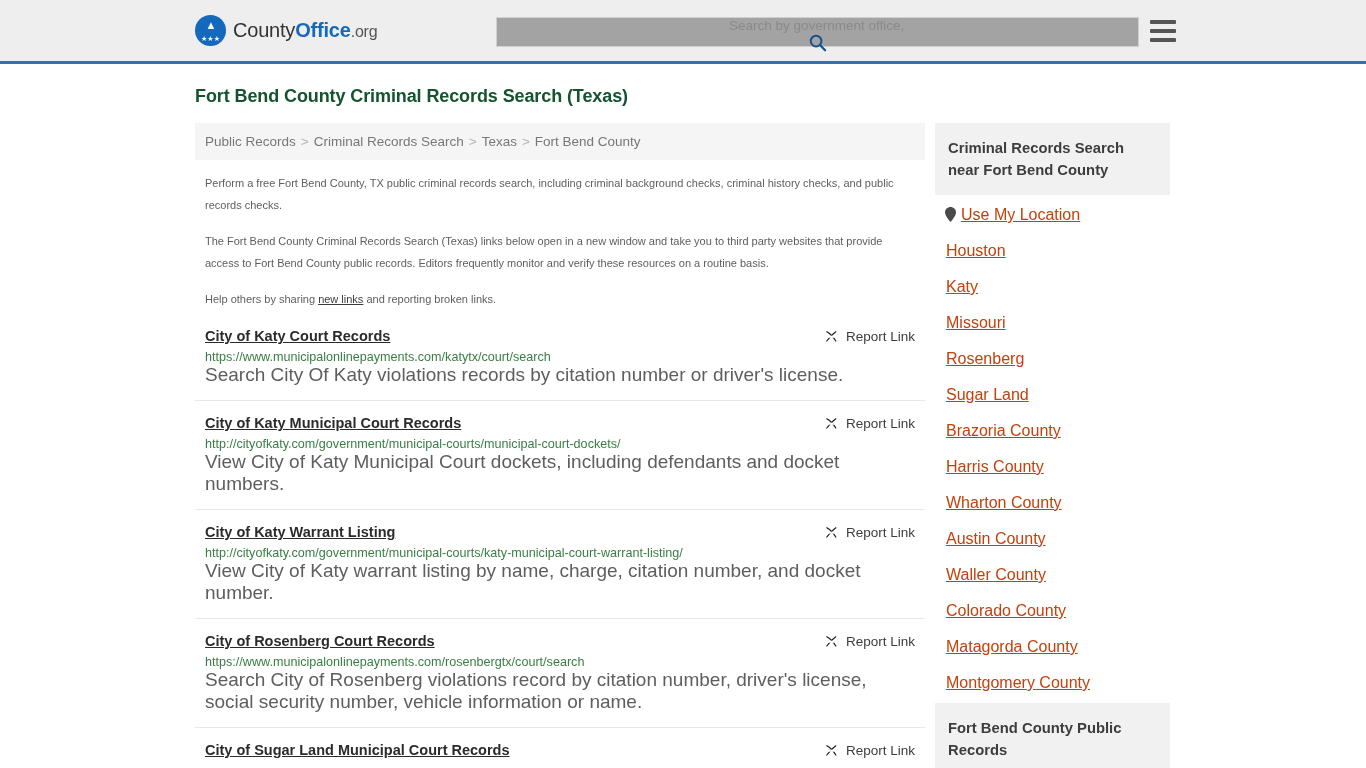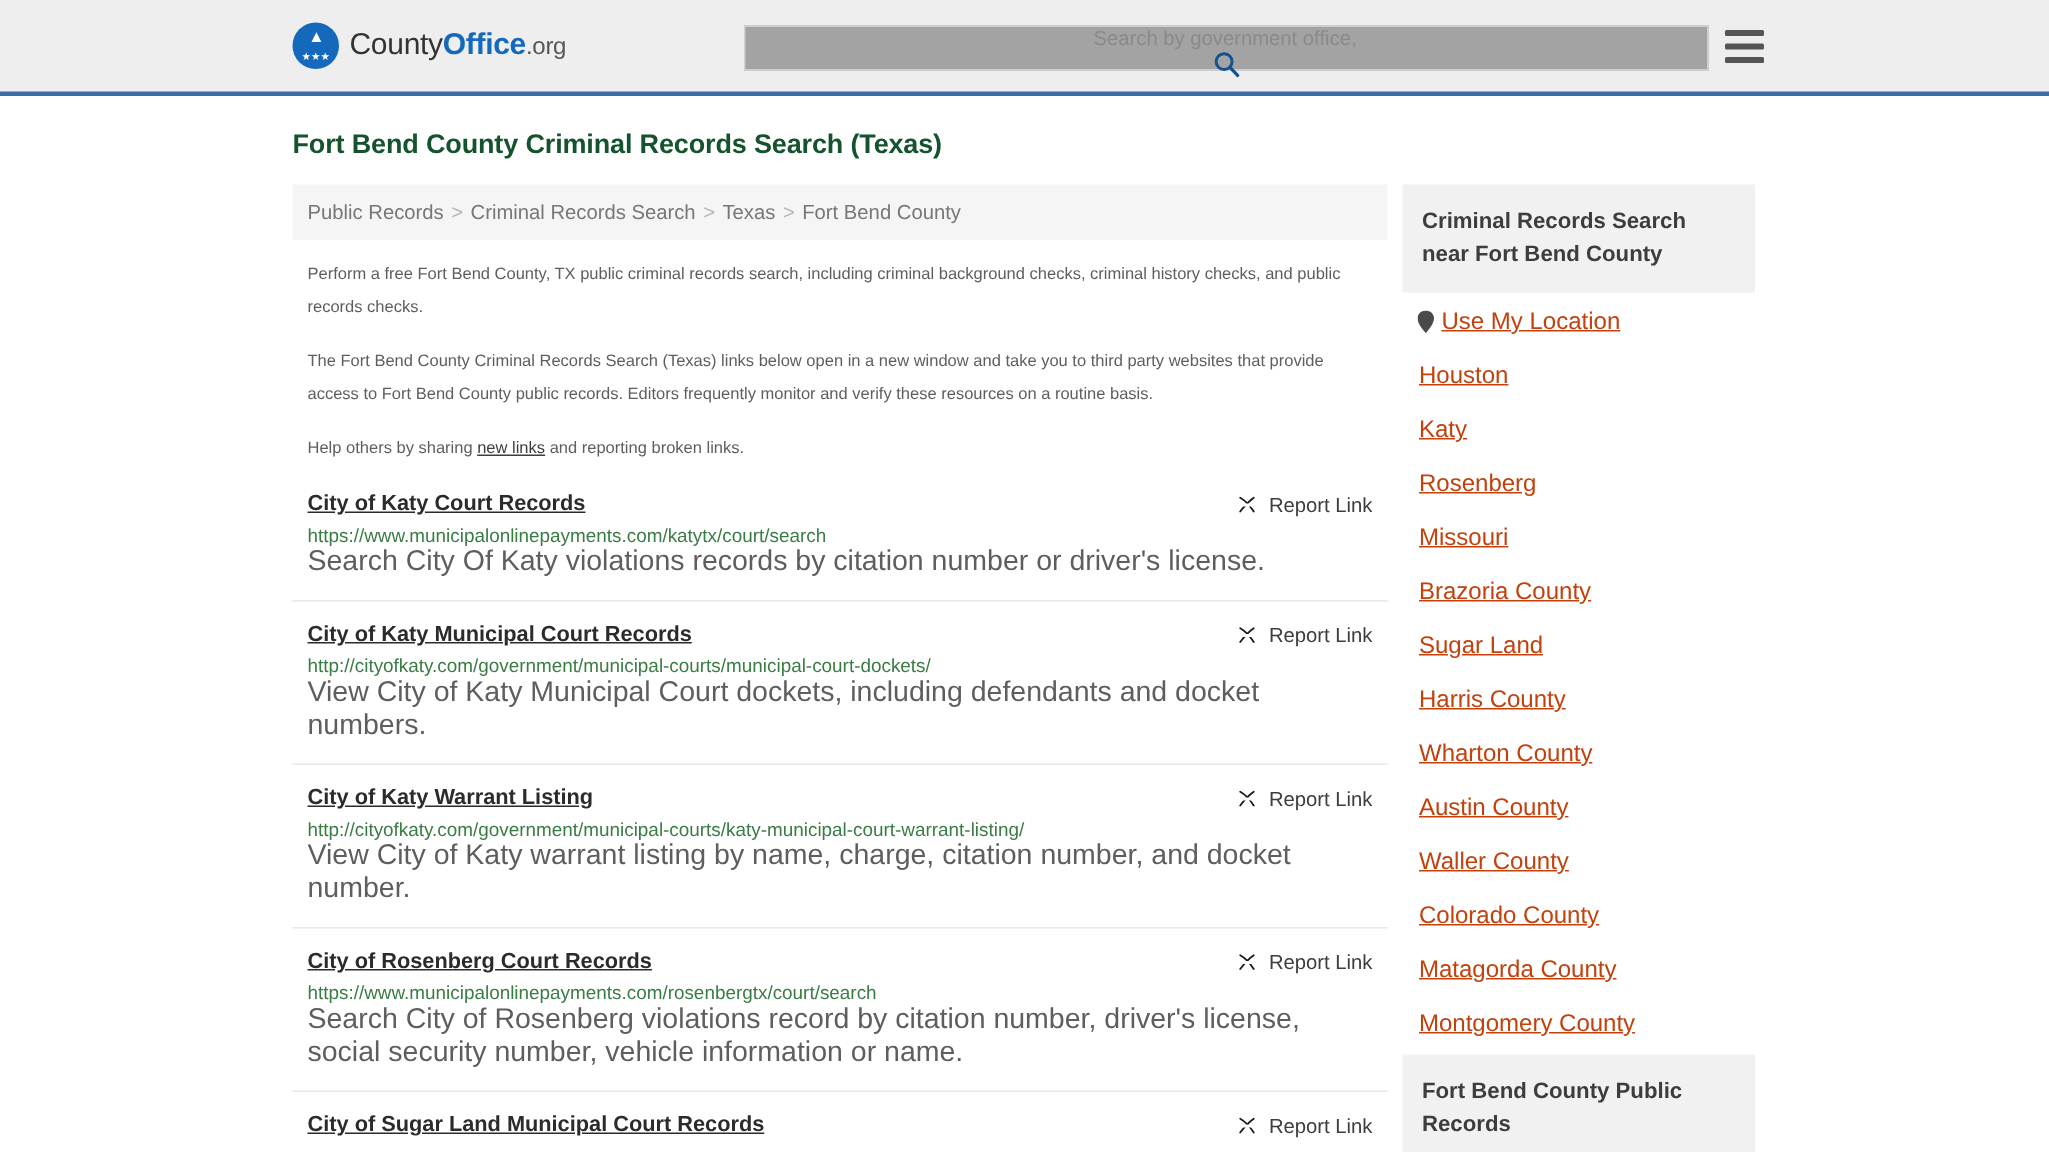--- a/index.html
+++ b/index.html
@@ -384,24 +384,24 @@
         <div class="side-panel-head">Criminal Records Search near Fort Bend County</div>
         <ul class="side-list">
           <li class="loc">
             <svg class="pin-icon" viewBox="0 0 11 15">
               <path d="M5.5 0 C2.5 0 0 2.4 0 5.3 C0 9.2 5.5 15 5.5 15 C5.5 15 11 9.2 11 5.3 C11 2.4 8.5 0 5.5 0 Z" fill="#4a4a4a"></path>
             </svg>
             <a href="#">Use My Location</a>
           </li>
           <li><a href="#">Houston</a></li>
           <li><a href="#">Katy</a></li>
+          <li><a href="#">Missouri</a></li>
           <li><a href="#">Rosenberg</a></li>
-          <li><a href="#">Missouri</a></li>
+          <li><a href="#">Sugar Land</a></li>
           <li><a href="#">Brazoria County</a></li>
-          <li><a href="#">Sugar Land</a></li>
           <li><a href="#">Harris County</a></li>
           <li><a href="#">Wharton County</a></li>
           <li><a href="#">Austin County</a></li>
           <li><a href="#">Waller County</a></li>
           <li><a href="#">Colorado County</a></li>
           <li><a href="#">Matagorda County</a></li>
           <li><a href="#">Montgomery County</a></li>
         </ul>
       </div>
 

